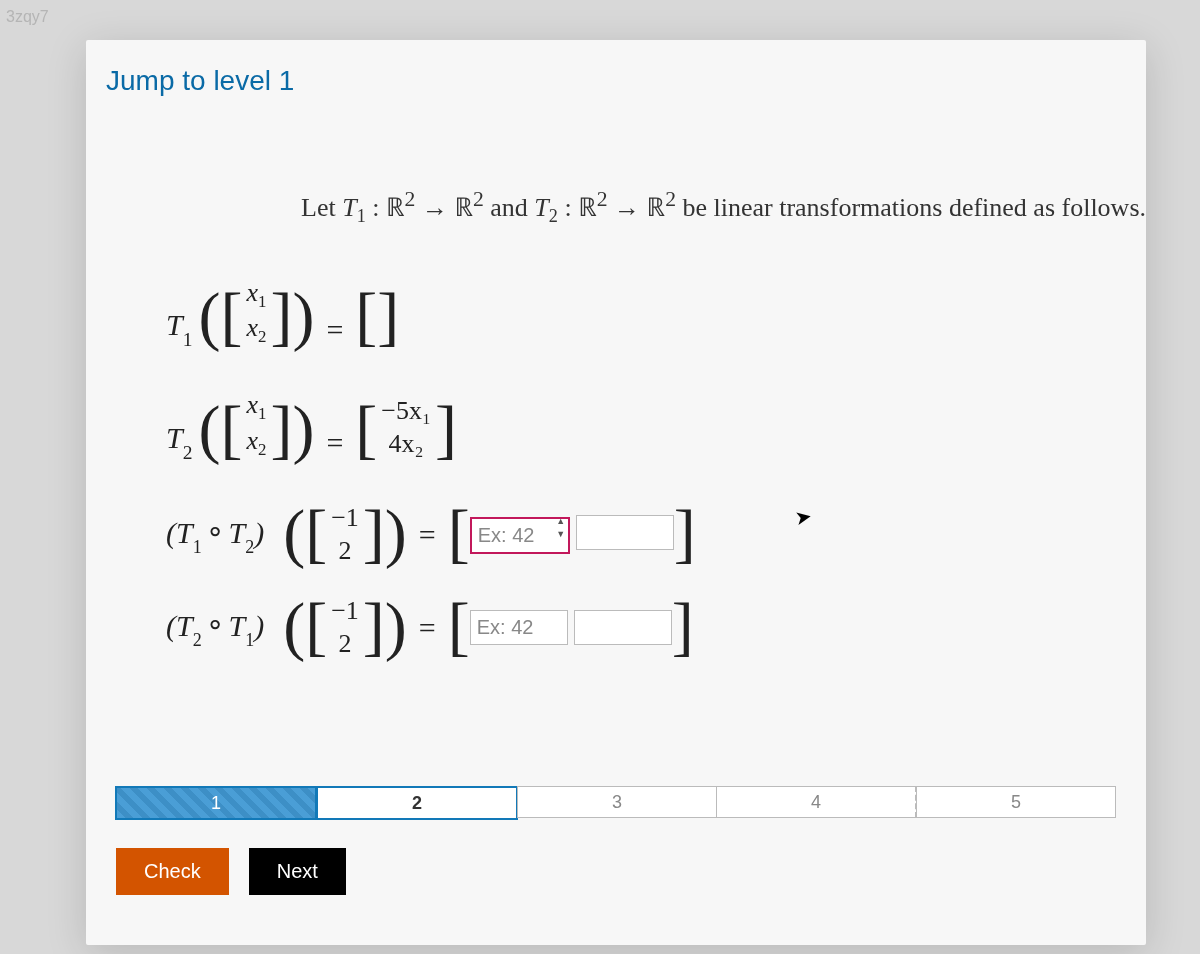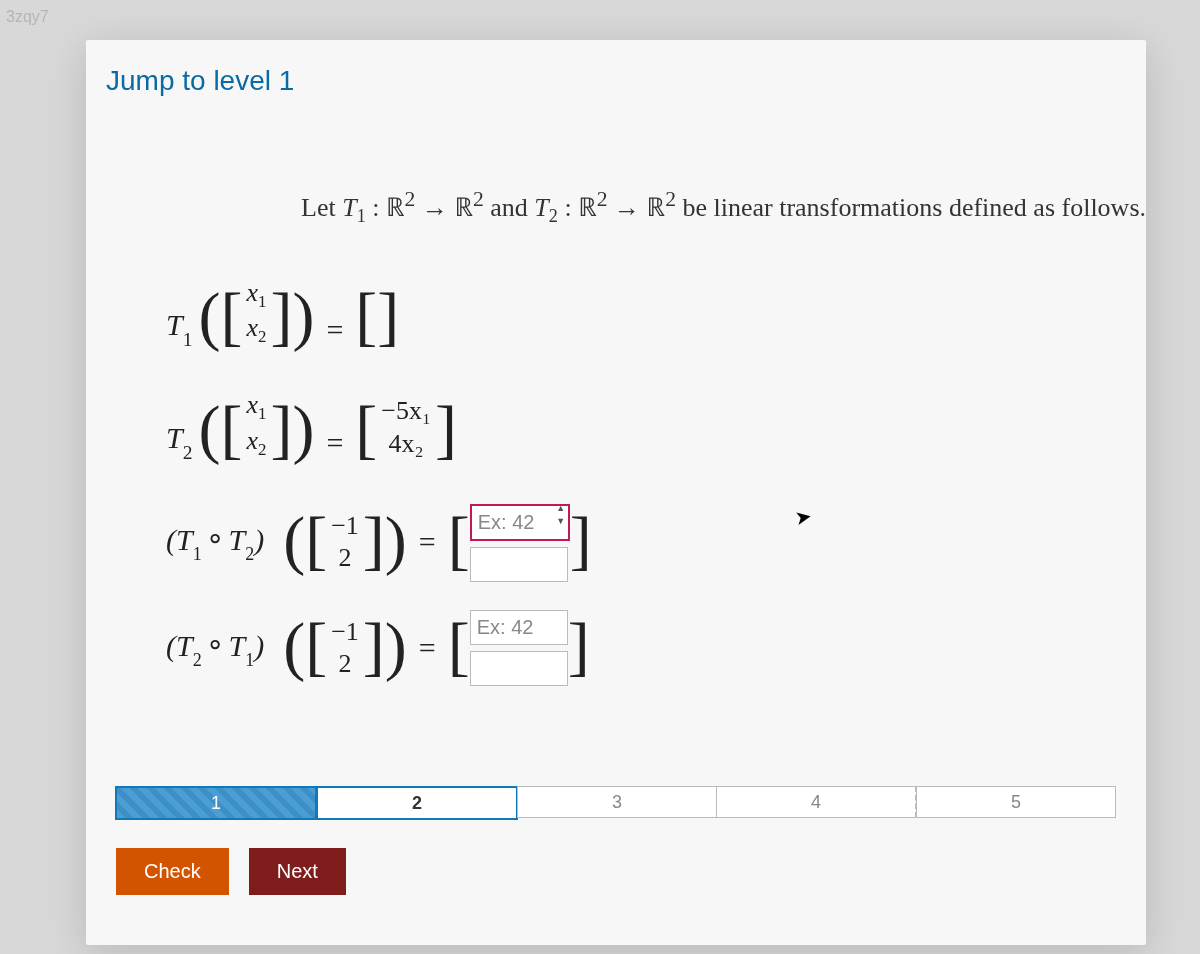--- a/index.html
+++ b/index.html
@@ -108,21 +108,21 @@
   }
   .compose-label {
     font-style: italic;
     white-space: nowrap;
     margin-right: 19px;
   }
   .compose-label sub { font-size: 0.6em; font-style: normal; position: relative; top:3px; }
   .compose-label .circ { font-style: normal; position: relative; top: -2px; padding: 0 4px;}
   .input-stack {
     display: inline-flex;
-    flex-direction: column;
+    flex-direction: row;
     gap: 6px;
   }
   .ans-input {
     width: 84px;
     height: 33px;
     font-size: 20px;
     font-family: Arial, sans-serif;
     border: 1px solid #bbb;
     background: #fff;
     padding: 0 6px;
@@ -192,21 +192,21 @@
   .btn {
     height: 47px;
     padding: 0 28px;
     color: #fff;
     font-size: 20px;
     font-family: Arial, sans-serif;
     border: none;
     cursor: pointer;
   }
   .btn-check { background: #d35400; }
-  .btn-next { background: #7f1d1d; }
+  .btn-next { background: #000000; }
   .cursor {
     position: absolute;
     top: 505px;
     left: 795px;
     font-size: 20px;
     color: #000;
     transform: rotate(-10deg);
   }
 </style>
 </head>

